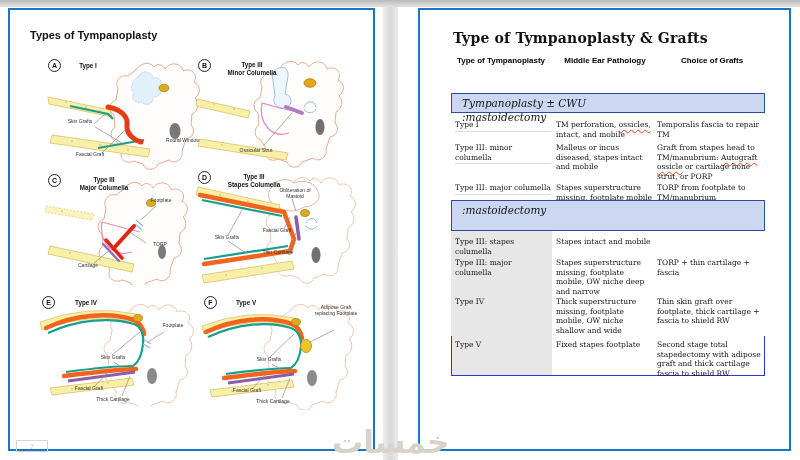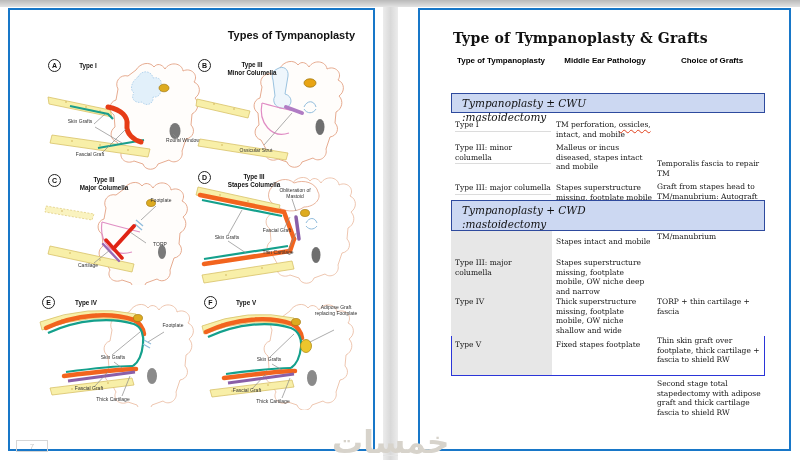--- a/index.html
+++ b/index.html
@@ -14,21 +14,21 @@
   .bottom-line { position:absolute; left:0; top:455px; width:800px; height:1px; background:#e4e4e4; }
 
   .sheet { position:absolute; top:7px; height:453px; background:#fff; }
   #sheet-left  { left:0;   width:383px; }
   #sheet-right { left:398px; width:402px; }
   .page-border { position:absolute; border:2px solid #1877c8; }
   #border-left  { left:8px;  top:8px; width:367px; height:443px; }
   #border-right { left:418px; top:8px; width:373px; height:443px; }
 
   
-  .lp-title { position:absolute; left:30px; top:29px; width:325px; text-align:right;
+  .lp-title { position:absolute; left:30px; top:29px; width:325px; text-align:left;
               font-size:11px; font-weight:bold; color:#111; }
   .panel { position:absolute; }
   .p-letter { position:absolute; width:13px; height:13px; border:1.2px solid #222; border-radius:50%;
               font-size:7px; font-weight:bold; color:#111; text-align:center; line-height:11px; background:#fff; }
   .p-title { position:absolute; font-size:6.3px; font-weight:bold; color:#111; text-align:center; line-height:1.2; }
   .lbl { position:absolute; font-size:5px; color:#333; text-align:center; line-height:1.2; }
   .art { position:absolute; left:0; top:0; }
 
   .marker-box { position:absolute; left:16px; top:440px; width:32px; height:12px;
                 border:1px solid #d6d6d6; color:#c9c9c9; font-size:8px; text-align:center; line-height:11px; }
@@ -38,21 +38,21 @@
               font-family:"DejaVu Serif",serif; color:#111; letter-spacing:.2px; }
   .thead { position:absolute; top:56px; font-size:8px; font-weight:bold; text-align:center;
            font-family:Liberation Sans, sans-serif; line-height:10px; }
   .section-box { position:absolute; left:451px; width:314px; background:#ccd8f2;
                  border:1px solid #2e4a9e; padding:3px 0 0 10px;
                  font-family:"DejaVu Serif",serif; font-style:italic; font-size:10.5px; line-height:13.5px; color:#101010; }
   .cell { position:absolute; font-size:7.5px; line-height:9.5px;
           font-family:"DejaVu Serif",serif; color:#161616; }
   .c1 { left:455px; width:94px; }
   .c2 { left:556px; width:97px; }
-  .c3 { left:657px; width:106px;margin-top:39px; }
+  .c3 { left:657px; width:106px; }
   .c1u { border-bottom:1px solid #dcdcdc; padding-bottom:1px; width:96px; }
   .gray-col { position:absolute; left:451px; top:231px; width:101px; height:145px; background:#e7e7e7; }
   .typev-frame { position:absolute; left:451px; top:336px; width:314px; height:40px;
                  border-left:1.5px solid #2b35d8; border-right:1.5px solid #2b35d8;
                  border-bottom:1.5px solid #2b35d8; }
   .miss { text-decoration:underline; text-decoration-style:wavy; text-decoration-color:#e0401c;
           text-decoration-thickness:1px; text-underline-offset:2px; }
 </style>
 </head>
 <body>
@@ -288,26 +288,26 @@
 
   <div class="cell c1 c1u" style="top:143px">Type III: minor columella</div>
   <div class="cell c2" style="top:143px">Malleus or incus diseased, stapes intact and mobile</div>
   <div class="cell c3" style="top:143px"><span>Graft from stapes head to TM/manubrium: </span><span class="miss">Autograft</span><span> </span><span class="miss">ossicle</span><span> or cartilage bone strut, or PORP</span></div>
 
   <div class="cell c1 c1u" style="top:183px">Type III: major columella</div>
   <div class="cell c2" style="top:183px">Stapes superstructure missing, footplate mobile</div>
   <div class="cell c3" style="top:183px">TORP from footplate to TM/manubrium</div>
 
   <div class="section-box" style="top:200px;height:31px">
-    <div>Tympanoplasty + CWD</div>
     <div>:mastoidectomy</div>
   </div>
 
   <div class="gray-col"></div>
 
+  <div class="cell c1" style="top:237px">Type III: stapes columella</div>
   <div class="cell c2" style="top:237px">Stapes intact and mobile</div>
 
   <div class="cell c1" style="top:258px">Type III: major columella</div>
   <div class="cell c2" style="top:258px">Stapes superstructure missing, footplate mobile, OW niche deep and narrow</div>
   <div class="cell c3" style="top:258px">TORP + thin cartilage + fascia</div>
 
   <div class="cell c1" style="top:297px">Type IV</div>
   <div class="cell c2" style="top:297px">Thick superstructure missing, footplate mobile, OW niche shallow and wide</div>
   <div class="cell c3" style="top:297px">Thin skin graft over footplate, thick cartilage + fascia to shield RW</div>
 

